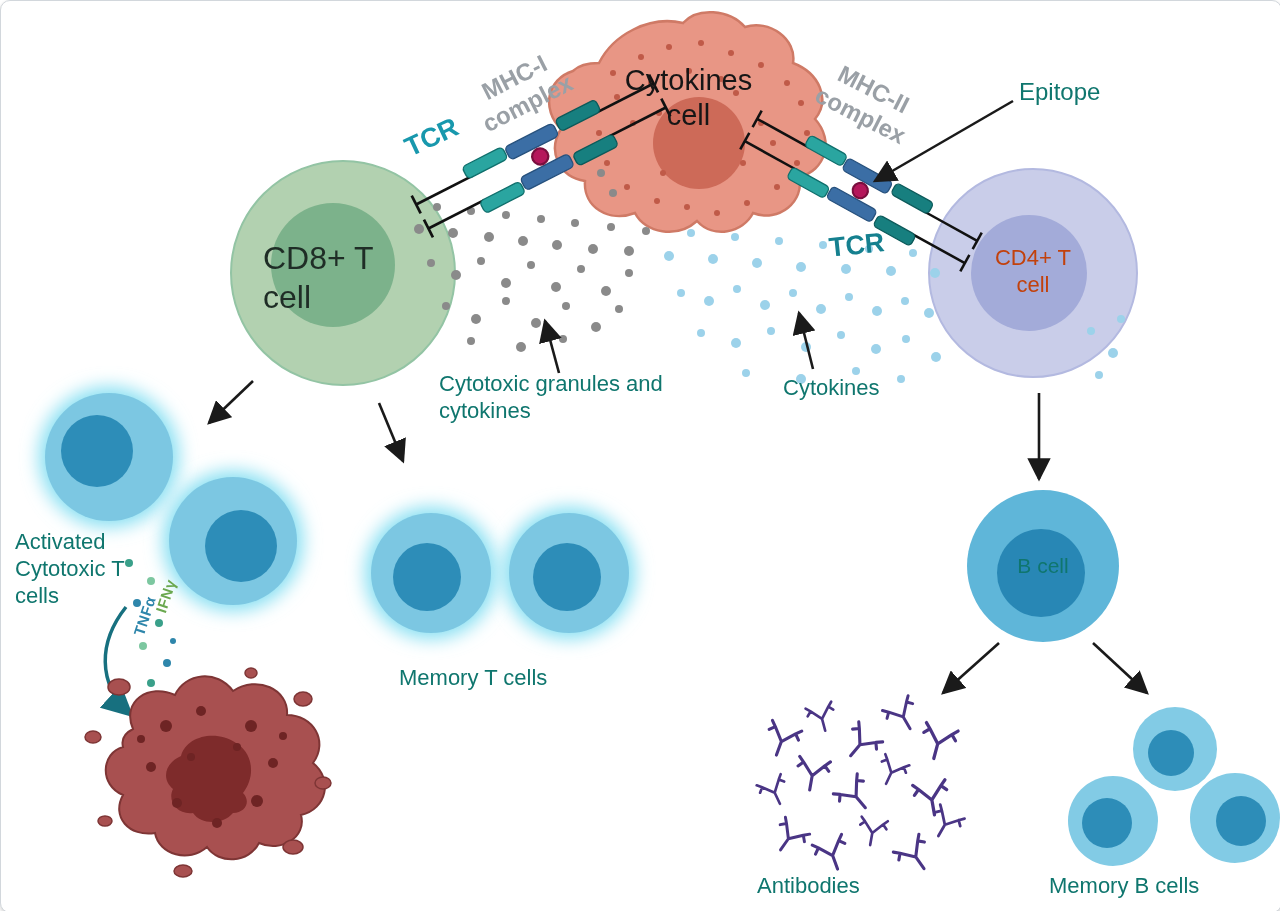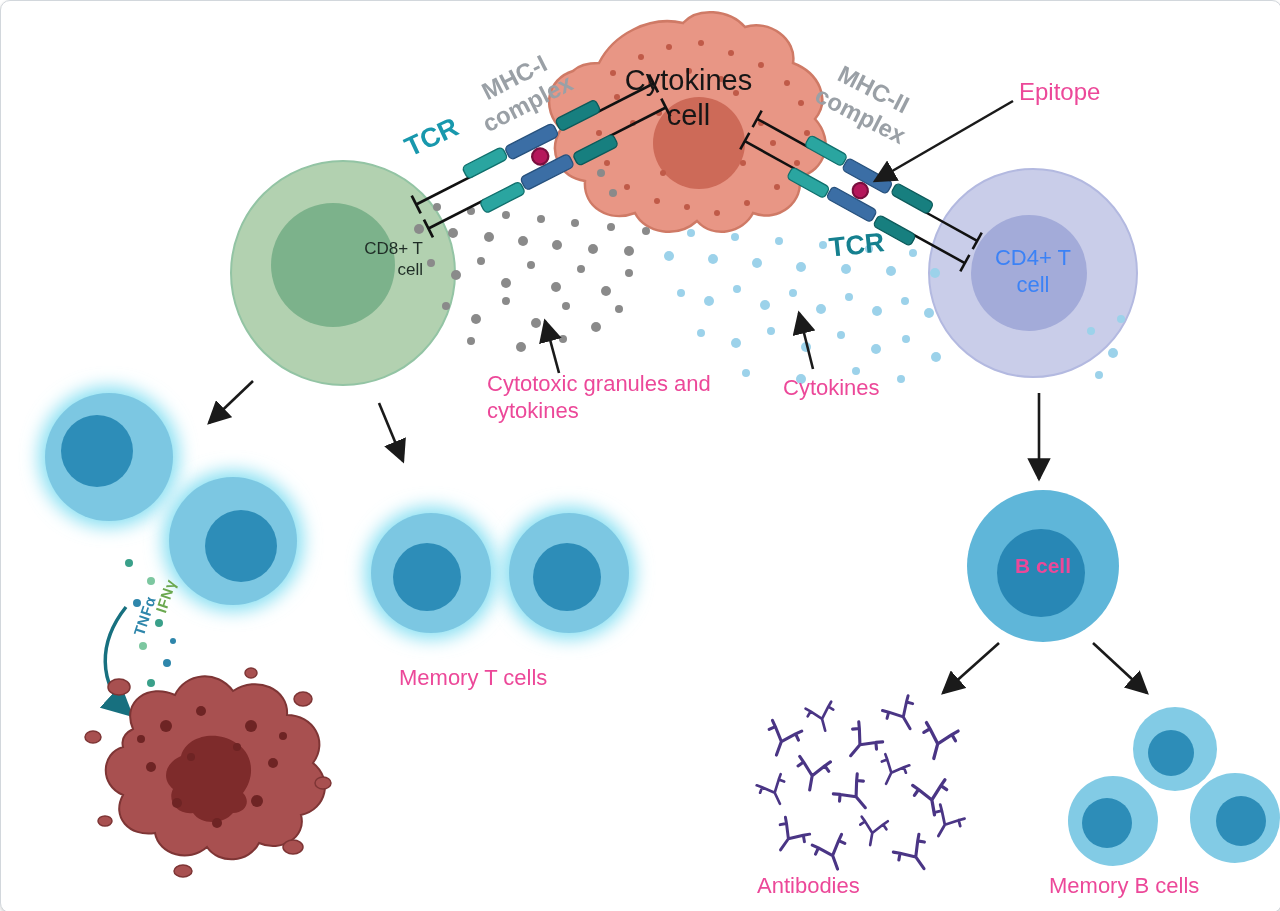--- a/index.html
+++ b/index.html
@@ -4,39 +4,39 @@
 <style>
   html,body{margin:0;padding:0;background:#ffffff;}
   .canvas{
     position:relative;width:1280px;height:911px;background:#ffffff;
     border:1px solid #d2d7dc;border-radius:10px;overflow:hidden;
     box-shadow:0 2px 4px rgba(0,0,0,.18);
     font-family:"Liberation Sans",sans-serif;
   }
   svg.scene{position:absolute;left:0;top:0;}
   .lbl{
-    position:absolute;color:#ec4899;white-space:pre-line;line-height:1.22;
+    position:absolute;color:#0f766e;white-space:pre-line;line-height:1.22;
     font-family:"Liberation Sans",sans-serif;
   }
   .lbl-dendritic{left:600px;top:62px;width:175px;text-align:center;font-size:29px;font-weight:500;color:#161616;}
   .lbl-mhc1{left:452px;top:60px;width:136px;text-align:center;font-size:24px;font-weight:700;color:#9aa0a6;transform:rotate(-27deg);}
   .lbl-mhc2{left:798px;top:72px;width:136px;text-align:center;font-size:24px;font-weight:700;color:#9aa0a6;transform:rotate(27deg);}
   .lbl-tcr-left{left:403px;top:120px;font-size:27px;font-weight:700;color:#1898ad;transform:rotate(-25deg);}
   .lbl-tcr-right{left:828px;top:228px;font-size:27px;font-weight:700;color:#15808f;transform:rotate(-6deg);}
   .lbl-epitope{left:1018px;top:76px;font-size:24px;}
-  .lbl-cd8{left:262px;top:238px;width:160px;text-align:right;font-size:17px;color:#1f2d26;}
-  .lbl-cd4{left:962px;top:244px;width:140px;text-align:center;font-size:22px;color:#3b82f6;}
-  .lbl-granules{left:438px;top:370px;font-size:22px;margin-left:48px;}
+  .lbl-cd8{left:262px;top:238px;width:160px;text-align:left;font-size:32px;color:#1f2d26;}
+  .lbl-cd4{left:962px;top:244px;width:140px;text-align:center;font-size:22px;color:#c2410c;}
+  .lbl-granules{left:438px;top:370px;font-size:22px;}
   .lbl-cytokines{left:782px;top:374px;font-size:22px;}
   .lbl-activated{left:14px;top:528px;font-size:22px;}
   .lbl-ifn{left:148px;top:586px;font-size:15px;font-weight:600;color:#6aa84f;transform:rotate(-72deg);letter-spacing:.5px;}
   .lbl-tnf{left:124px;top:606px;font-size:15px;font-weight:600;color:#2e86ab;transform:rotate(-72deg);letter-spacing:.5px;}
   .lbl-memory-t{left:398px;top:664px;font-size:22px;text-align:right;}
   .lbl-killing{left:72px;top:856px;font-size:23px;}
-  .lbl-bcell{left:1004px;top:552px;width:76px;text-align:center;font-size:21px;font-weight:bold;}
+  .lbl-bcell{left:1004px;top:552px;width:76px;text-align:center;font-size:21px;}
   .lbl-antibodies{left:756px;top:872px;font-size:22px;}
   .lbl-memory-b{left:1048px;top:872px;font-size:22px;}
 </style>
 </head>
 <body>
 
 <div class="canvas">
 
   <svg class="scene" width="1280" height="911" viewBox="0 0 1280 911">
     <defs>
@@ -319,19 +319,22 @@
   <div class="lbl lbl-tcr-left">TCR</div>
   <div class="lbl lbl-tcr-right">TCR</div>
   <div class="lbl lbl-epitope">Epitope</div>
   <div class="lbl lbl-cd8">CD8+ T
 cell</div>
   <div class="lbl lbl-cd4">CD4+ T
 cell</div>
   <div class="lbl lbl-granules">Cytotoxic granules and
 cytokines</div>
   <div class="lbl lbl-cytokines">Cytokines</div>
+  <div class="lbl lbl-activated">Activated
+Cytotoxic T
+cells</div>
   <div class="lbl lbl-ifn">IFNγ</div>
   <div class="lbl lbl-tnf">TNFα</div>
   <div class="lbl lbl-memory-t">Memory T cells</div>
   <div class="lbl lbl-bcell">B cell</div>
   <div class="lbl lbl-antibodies">Antibodies</div>
   <div class="lbl lbl-memory-b">Memory B cells</div>
 </div>
 
 </body></html>

